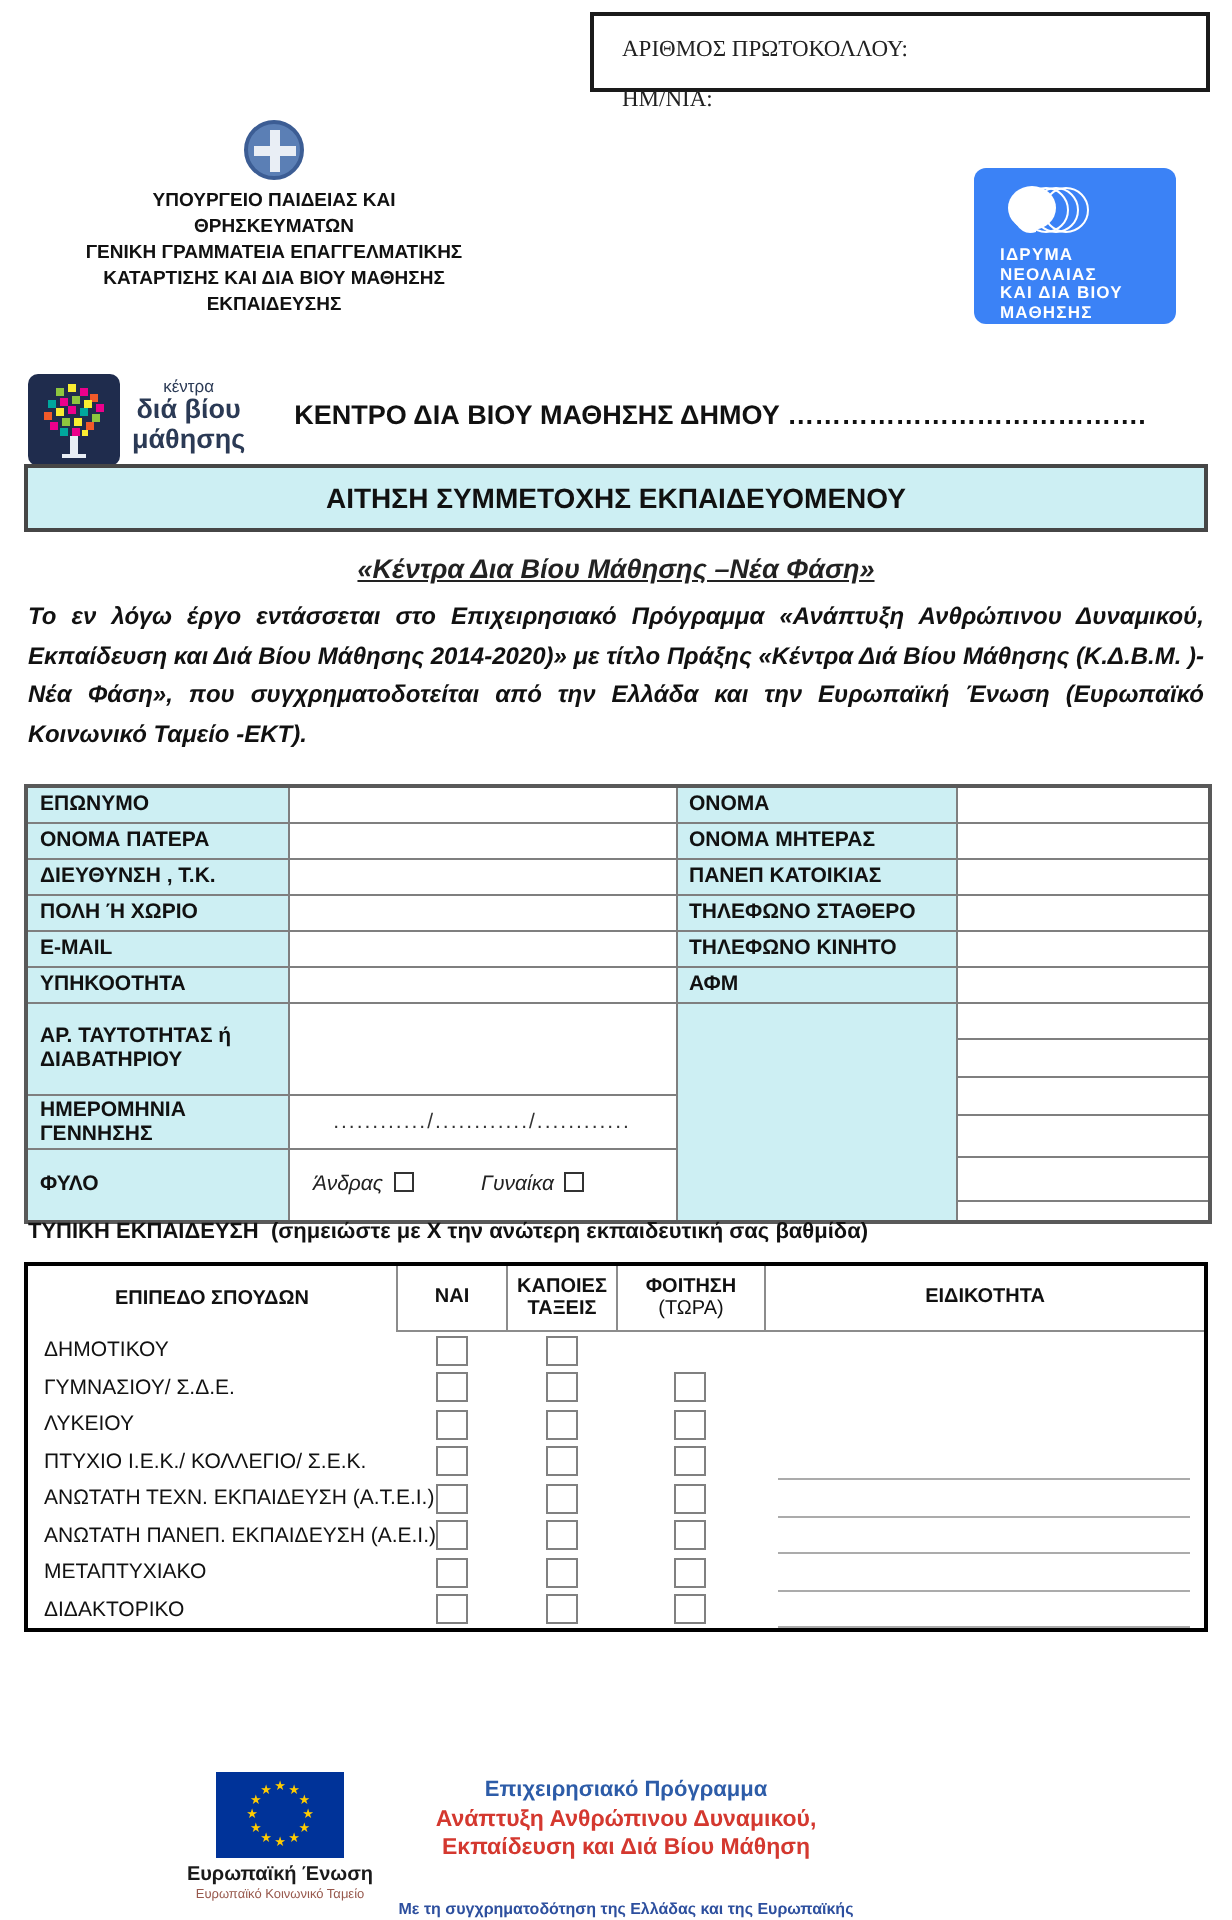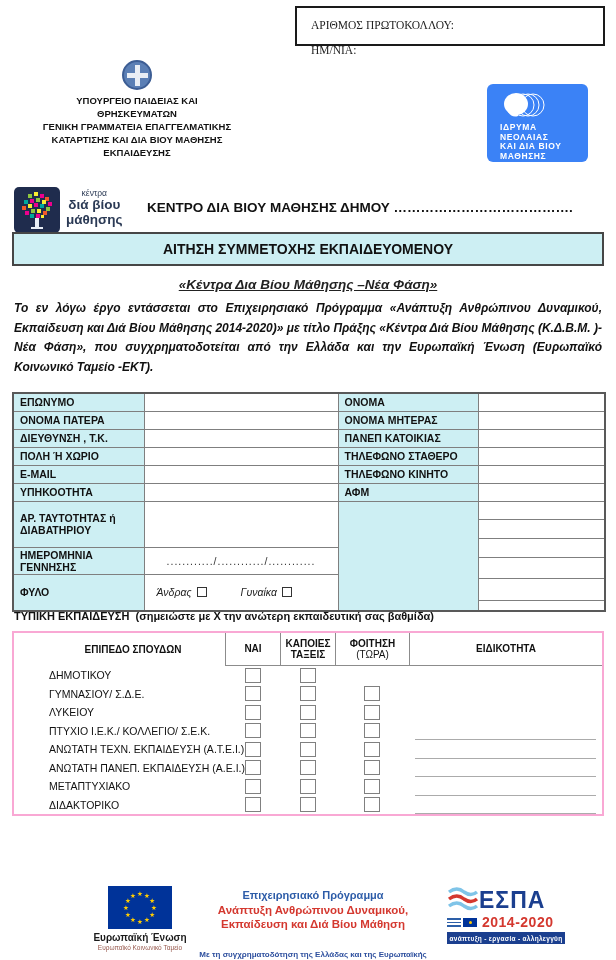--- a/index.html
+++ b/index.html
@@ -74,21 +74,21 @@
   .dateval { text-align:center; font-size:10px; color:#333; letter-spacing:1px; }
   .genderval { font-style:italic; font-size:10.5px; padding-left:12px; color:#222; }
   .cbox { display:inline-block; width:10px; height:10px; border:1.5px solid #333;
     vertical-align:-1px; margin-left:5px; background:#fff; }
   .gspace { display:inline-block; width:34px; }
 
   
   .edu-title { position:absolute; left:14px; top:610px; width:592px;
     font-weight:bold; font-size:11px; color:#111; }
   .edu-table { position:absolute; left:12px; top:631px; width:592px;
-    border:2px solid #f9a8d4; background:#fff;padding-left:27px; }
+    border:2px solid #000000; background:#fff; }
   .edu-head { display:grid; grid-template-columns:184px 55px 55px 74px 1fr;
     height:33px; }
   .edu-head .hc { display:flex; flex-direction:column; align-items:center;
     justify-content:center; font-size:10px; font-weight:bold; text-align:center;
     line-height:11.5px; color:#111; }
   .edu-head .hc + .hc { border-left:1px solid #8c8c8c; border-bottom:1px solid #8c8c8c; }
   .edu-head .sub { font-weight:normal; }
   .edu-row { display:grid; grid-template-columns:184px 55px 55px 74px 1fr;
     height:18.5px; align-items:center; }
   .edu-row .rl { font-size:10.5px; padding-left:8px; color:#111; white-space:nowrap; }
@@ -427,32 +427,14 @@
     <div class="eu-esf">Ευρωπαϊκό Κοινωνικό Ταμείο</div>
   </div>
 
   <div class="prog-block">
     <div class="prog-l1">Επιχειρησιακό Πρόγραμμα</div>
     <div class="prog-l2">Ανάπτυξη Ανθρώπινου Δυναμικού,</div>
     <div class="prog-l3">Εκπαίδευση και Διά Βίου Μάθηση</div>
     <div class="prog-cof">Με τη συγχρηματοδότηση της Ελλάδας και της Ευρωπαϊκής Ένωσης</div>
   </div>
 
-  <div class="espa-block">
-    <div class="espa-top">
-      <svg width="32" height="26" viewBox="0 0 32 26">
-        <path d="M2 5 q8 -6 15 0 q7 5 13 0" fill="none" stroke="#7fc4e8" stroke-width="3.4"></path>
-        <path d="M2 12 q8 -6 15 0 q7 5 13 0" fill="none" stroke="#d4382f" stroke-width="3.4"></path>
-        <path d="M2 19 q8 -6 15 0 q7 5 13 0" fill="none" stroke="#7fc4e8" stroke-width="3.4"></path>
-      </svg>
-      <div class="espa-name">ΕΣΠΑ</div>
-    </div>
-    <div class="espa-mid">
-      <span class="flag-gr"></span>
-      <span class="flag-eu">
-          <i></i>
-        </span>
-      <span class="espa-period">2014-2020</span>
-    </div>
-    <div class="espa-bar">ανάπτυξη - εργασία - αλληλεγγύη</div>
-  </div>
 
 </div>
 
 </body></html>

